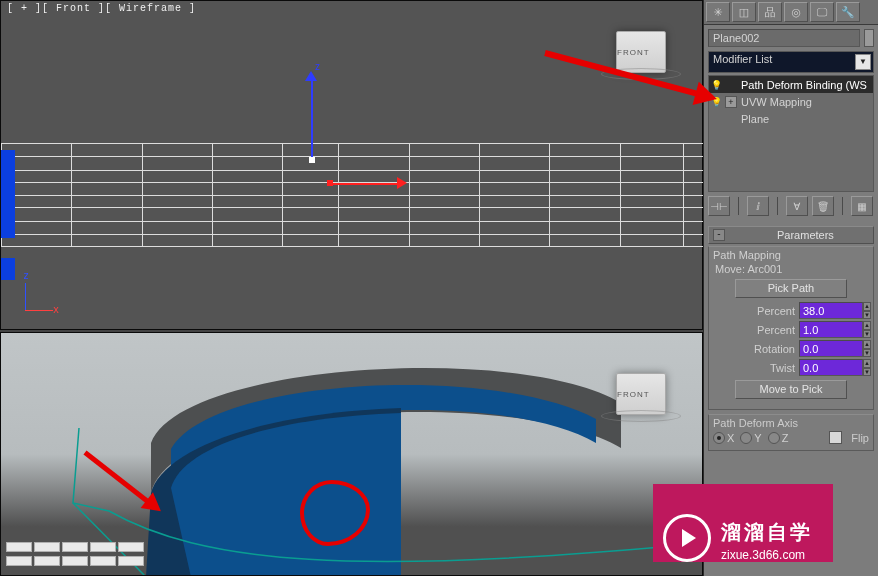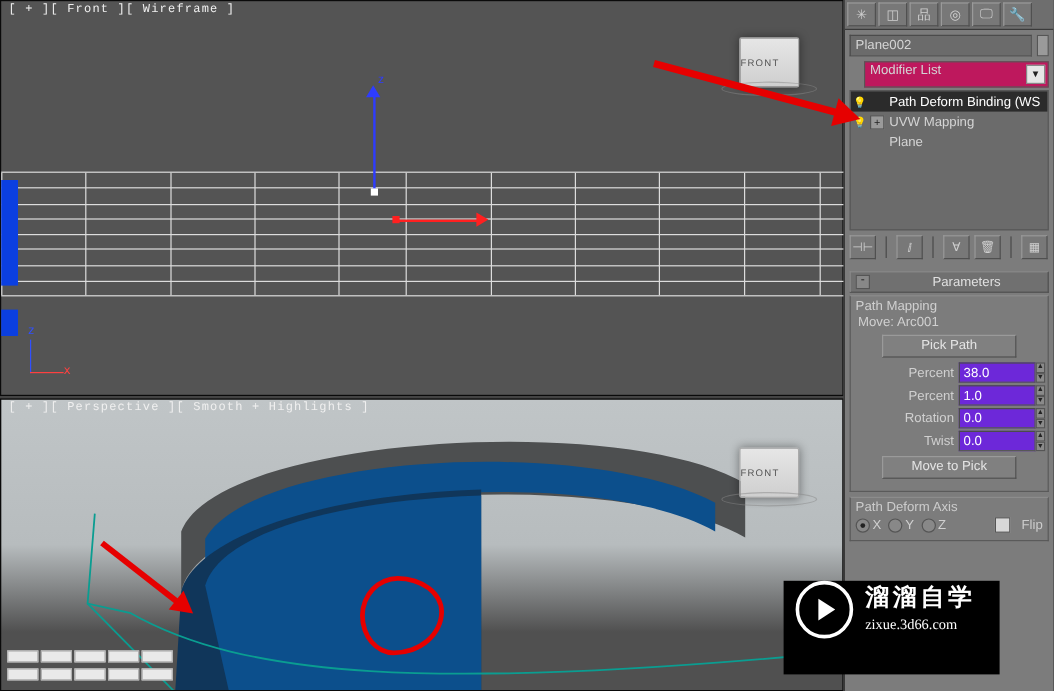--- a/index.html
+++ b/index.html
@@ -232,24 +232,23 @@
     border-top-color:#4b4b4b; border-left-color:#4b4b4b;
     color:#d4d4d4; padding:0 4px; font-size:11px;
   }
   .color-swatch {
     width:14px; height:16px; background:#9a9a9a; border:1px solid #555;
   }
   .modlist-row {
     margin:2px 4px; display:flex;
   }
   .modlist-row .combo {
-    flex:1; height:18px; background:#be185d;
+    flex:1; height:18px; background:#0f172a;
     border:1px solid #575757; color:#d4d4d4; padding:1px 4px; font-size:11px;
     position:relative;
-    margin-left:12px;
   }
   .modlist-row .combo::after{
     content:"▼"; position:absolute; right:2px; top:2px;
     width:14px; height:14px; background:#e6e6e6; color:#222;
     text-align:center; font-size:8px; line-height:14px;
     border:1px solid #888;
   }
   .stack {
     margin:2px 4px;
     height:115px;
@@ -351,25 +350,24 @@
   .chk {
     width:11px; height:11px; border:1px solid #555; background:#d8d8d8;
     display:inline-block; margin-right:3px;
   }
 
   
   .watermark {
     position:absolute;
     right:45px; bottom:14px;
     width:180px; height:78px;
-    background:#000000;
+    background:#be185d;
     z-index:200;
-    display:flex; align-items:flex-start; gap:10px; padding:0 10px;
+    display:flex; align-items:flex-end; gap:10px; padding:0 10px;
     box-sizing:border-box;
-    font-family:Liberation Serif, serif;
   }
   .watermark .play {
     width:42px; height:42px; border:3px solid #ffffff; border-radius:50%;
     display:flex; align-items:center; justify-content:center;
   }
   .watermark .play::before{
     content:""; width:0;height:0;
     border-top:9px solid transparent;
     border-bottom:9px solid transparent;
     border-left:14px solid #ffffff;
@@ -422,21 +420,20 @@
         <span class="zlab">z</span>
       <div class="x"></div>
         <span class="xlab">x</span>
     </div>
     <div class="viewcube">
       <span>FRONT</span>
     </div>
   </div>
 
   <div class="viewport" id="vp-persp">
-    <div class="vp-label">[ + ][ Perspective ][ Smooth + Highlights ]</div>
 
     <svg id="ring-svg" viewBox="0 0 703 244" preserveAspectRatio="none">
 
       <path d="M 150 110 C 180 30, 520 10, 620 70 L 620 115 C 520 55, 170 70, 150 160 Z" fill="#4d4f50"></path>
 
       <path d="M 170 116 C 210 45, 490 30, 595 86 L 595 110 C 500 55, 210 68, 170 155 Z" fill="#0c4f8c"></path>
 
       <path d="M 150 160 C 160 120, 250 80, 400 75 L 400 244 L 145 244 Z" fill="#10365a"></path>
 
       <path d="M 170 155 C 180 118, 258 85, 400 80 L 400 244 L 190 244 Z" fill="#0c4f8c"></path>

